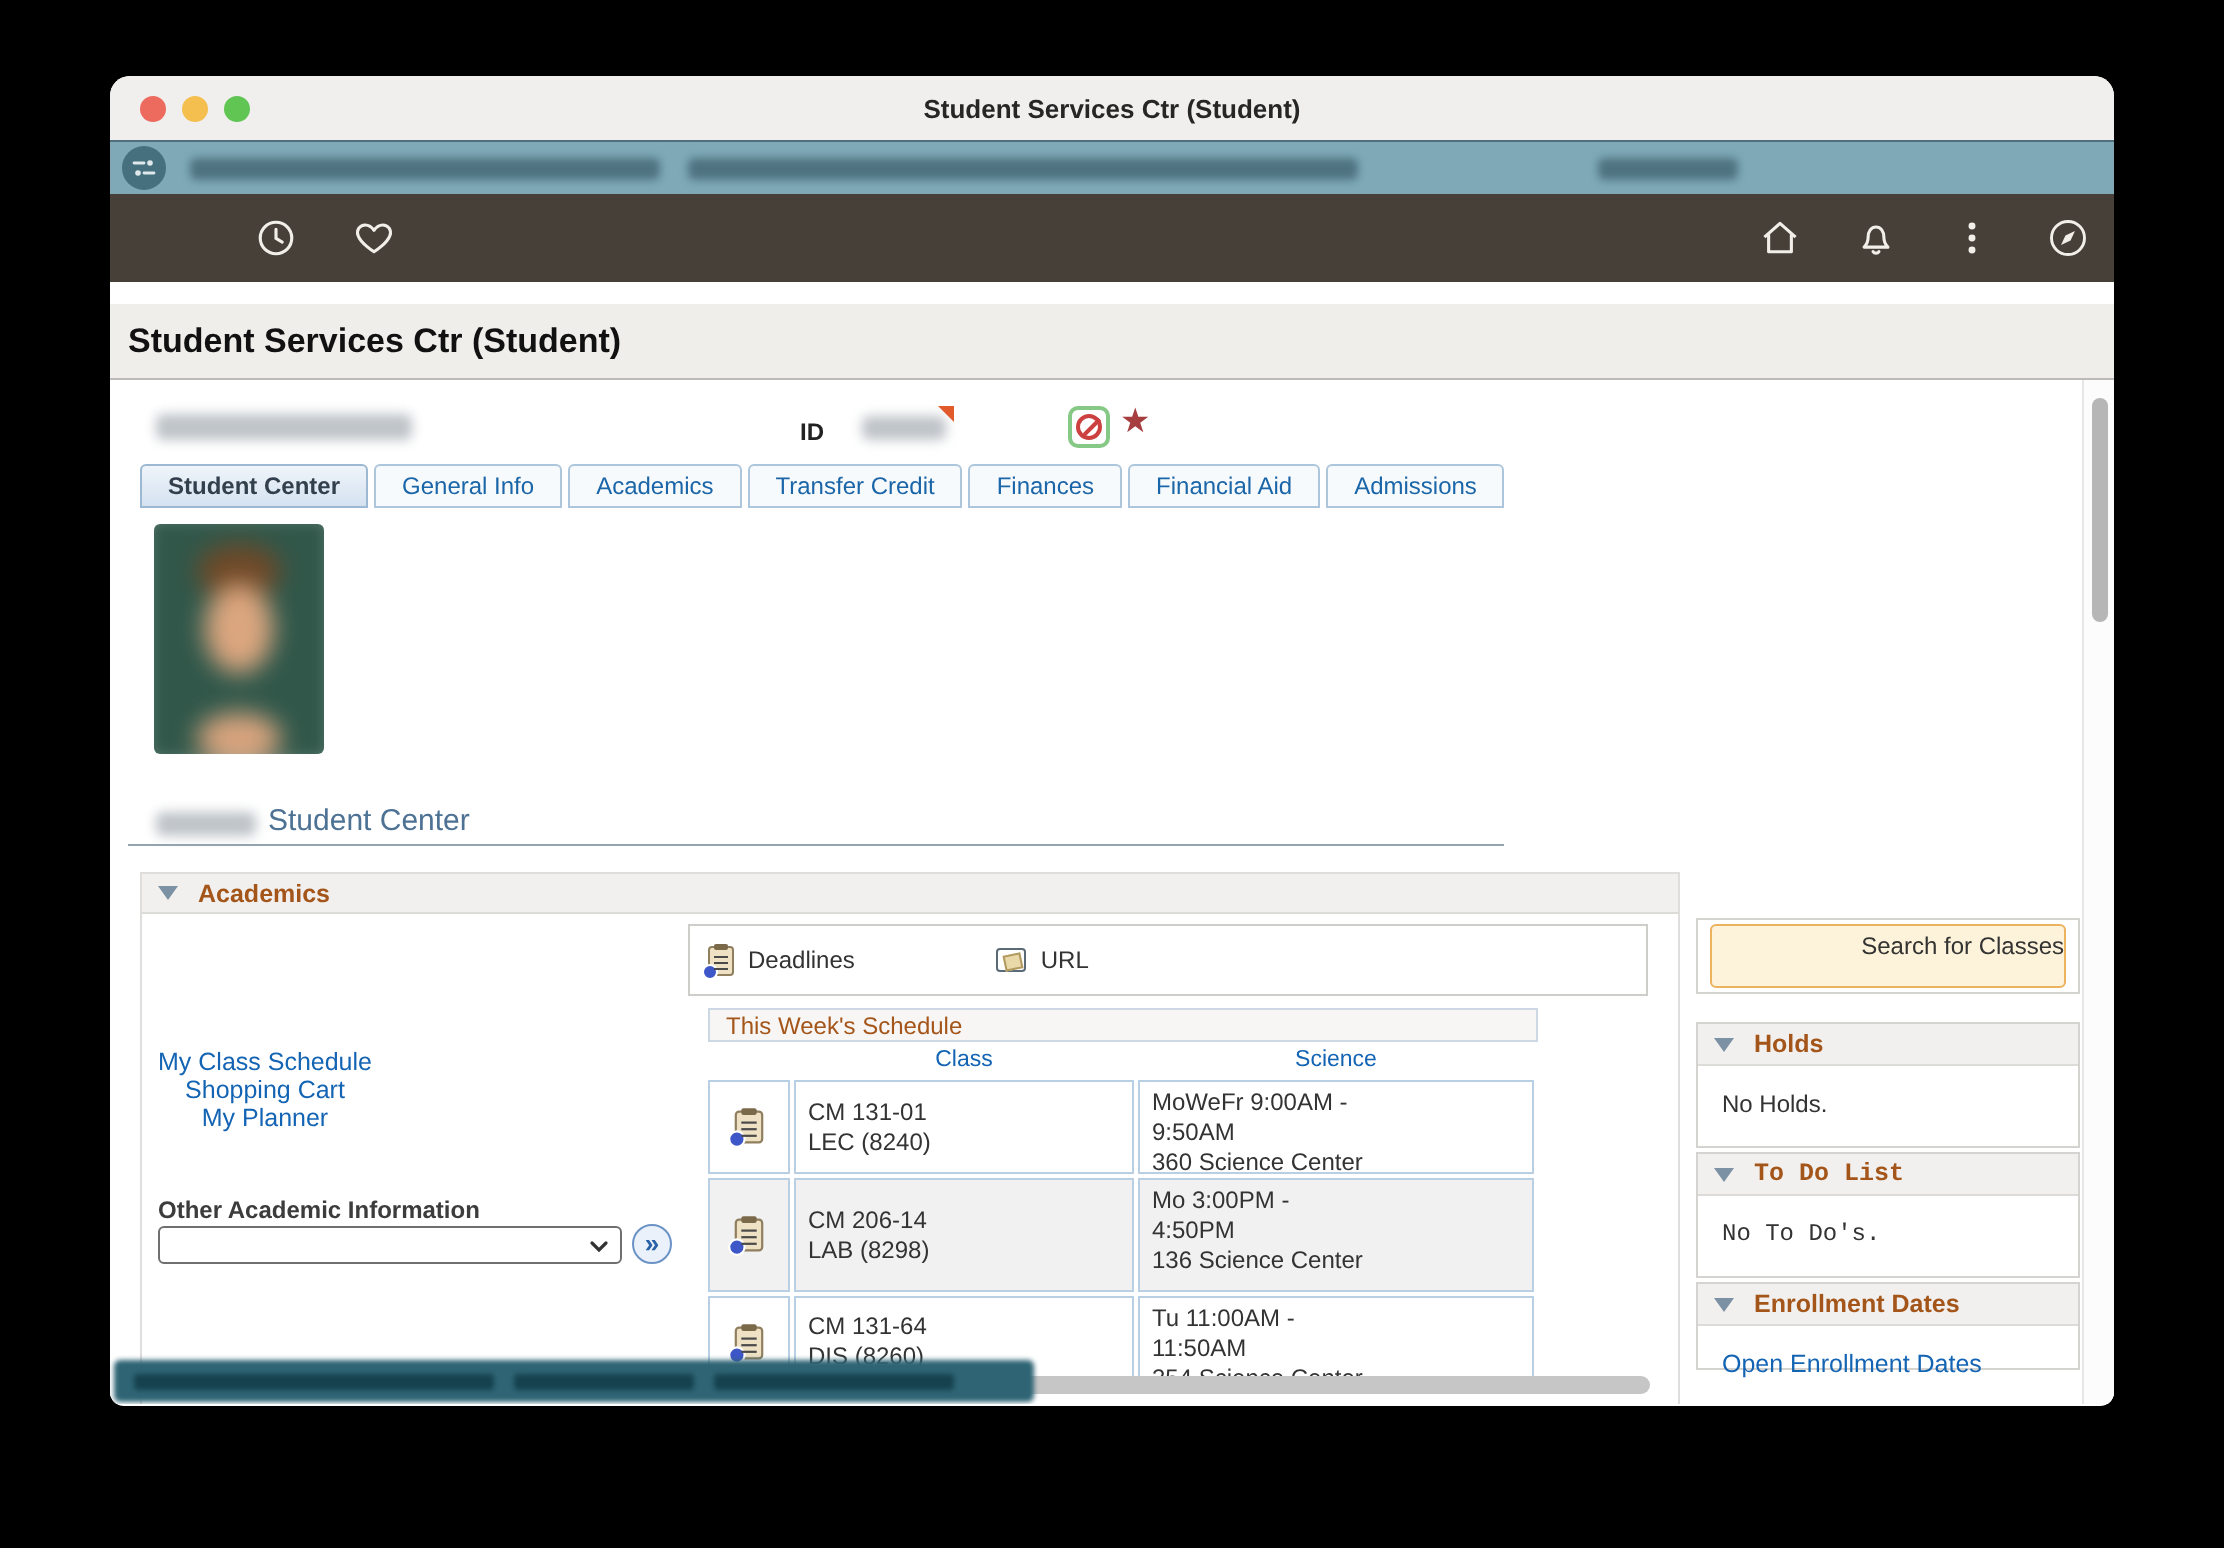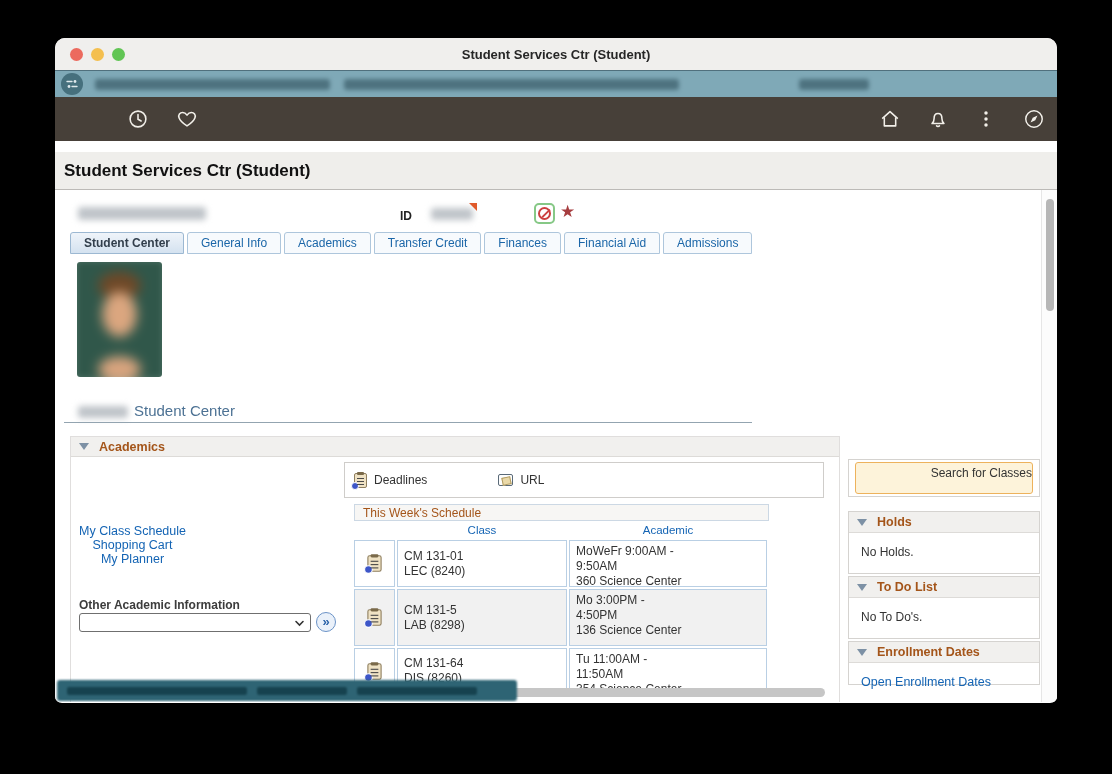--- a/index.html
+++ b/index.html
@@ -127,21 +127,21 @@
   .srow.r1 .scell{height:47px;}
   .srow.r2 .scell{height:57px;}
   .srow.r3 .scell{height:46px;}
 
   
   .side-box{position:absolute;left:793px;width:192px;border:1px solid #d5d3d0;background:#fff;}
   .search-box{top:269px;height:38px;display:flex;align-items:center;justify-content:center;}
   .search-btn{width:178px;height:32px;background:#fdf3da;border:1px solid #edb25c;border-radius:3px;
     font-size:12px;color:#333;text-align:right;line-height:20px;cursor:pointer;}
   .holds-box{top:321px;height:63px;}
-  .todo-box{top:386px;height:63px;}
+  .todo-box{top:386px;height:63px;font-family:Liberation Mono, monospace;}
   .enroll-box{top:451px;height:44px;}
   .side-body{padding:12px 0 0 12px;font-size:12px;color:#333;}
   .side-body a{color:#1464b4;text-decoration:none;font-size:12.5px;cursor:pointer;}
   .side-box .sec-head{height:21px;}
 
   
   .vscroll{position:absolute;left:986px;top:0;width:16px;height:512px;background:#fcfcfc;border-left:1px solid #e6e6e6;}
   .vthumb{position:absolute;left:4px;top:9px;width:8px;height:112px;background:#b6b6b6;border-radius:4px;cursor:pointer;}
   .hthumb{position:absolute;left:245px;top:498px;width:525px;height:9px;background:#c6c6c6;border-radius:5px;cursor:pointer;}
 
@@ -293,21 +293,21 @@
           <div class="url-icon"></div>
           <div class="dl-label">URL</div>
         </div>
       </div>
 
       <div class="sched">
         <div class="sched-title">This Week's Schedule</div>
         <div class="sched-head">
           <div></div>
           <div>Class</div>
-          <div>Academic</div>
+          <div>Science</div>
         </div>
 
         <div class="srow r1">
           <div class="scell icon">
             <div class="cal-icon" style="transform:scale(1.1)">
                 <div class="info-dot"></div>
               </div>
           </div>
           <div class="scell cls">
             <div>CM 131-01</div>
@@ -320,21 +320,21 @@
           </div>
         </div>
 
         <div class="srow r2 alt">
           <div class="scell icon">
             <div class="cal-icon" style="transform:scale(1.1)">
                 <div class="info-dot"></div>
               </div>
           </div>
           <div class="scell cls">
-            <div>CM 131-5</div>
+            <div>CM 206-14</div>
             <div>LAB (8298)</div>
           </div>
           <div class="scell time">
             <div>Mo 3:00PM -</div>
             <div>4:50PM</div>
             <div>136 Science Center</div>
           </div>
         </div>
 
         <div class="srow r3">

